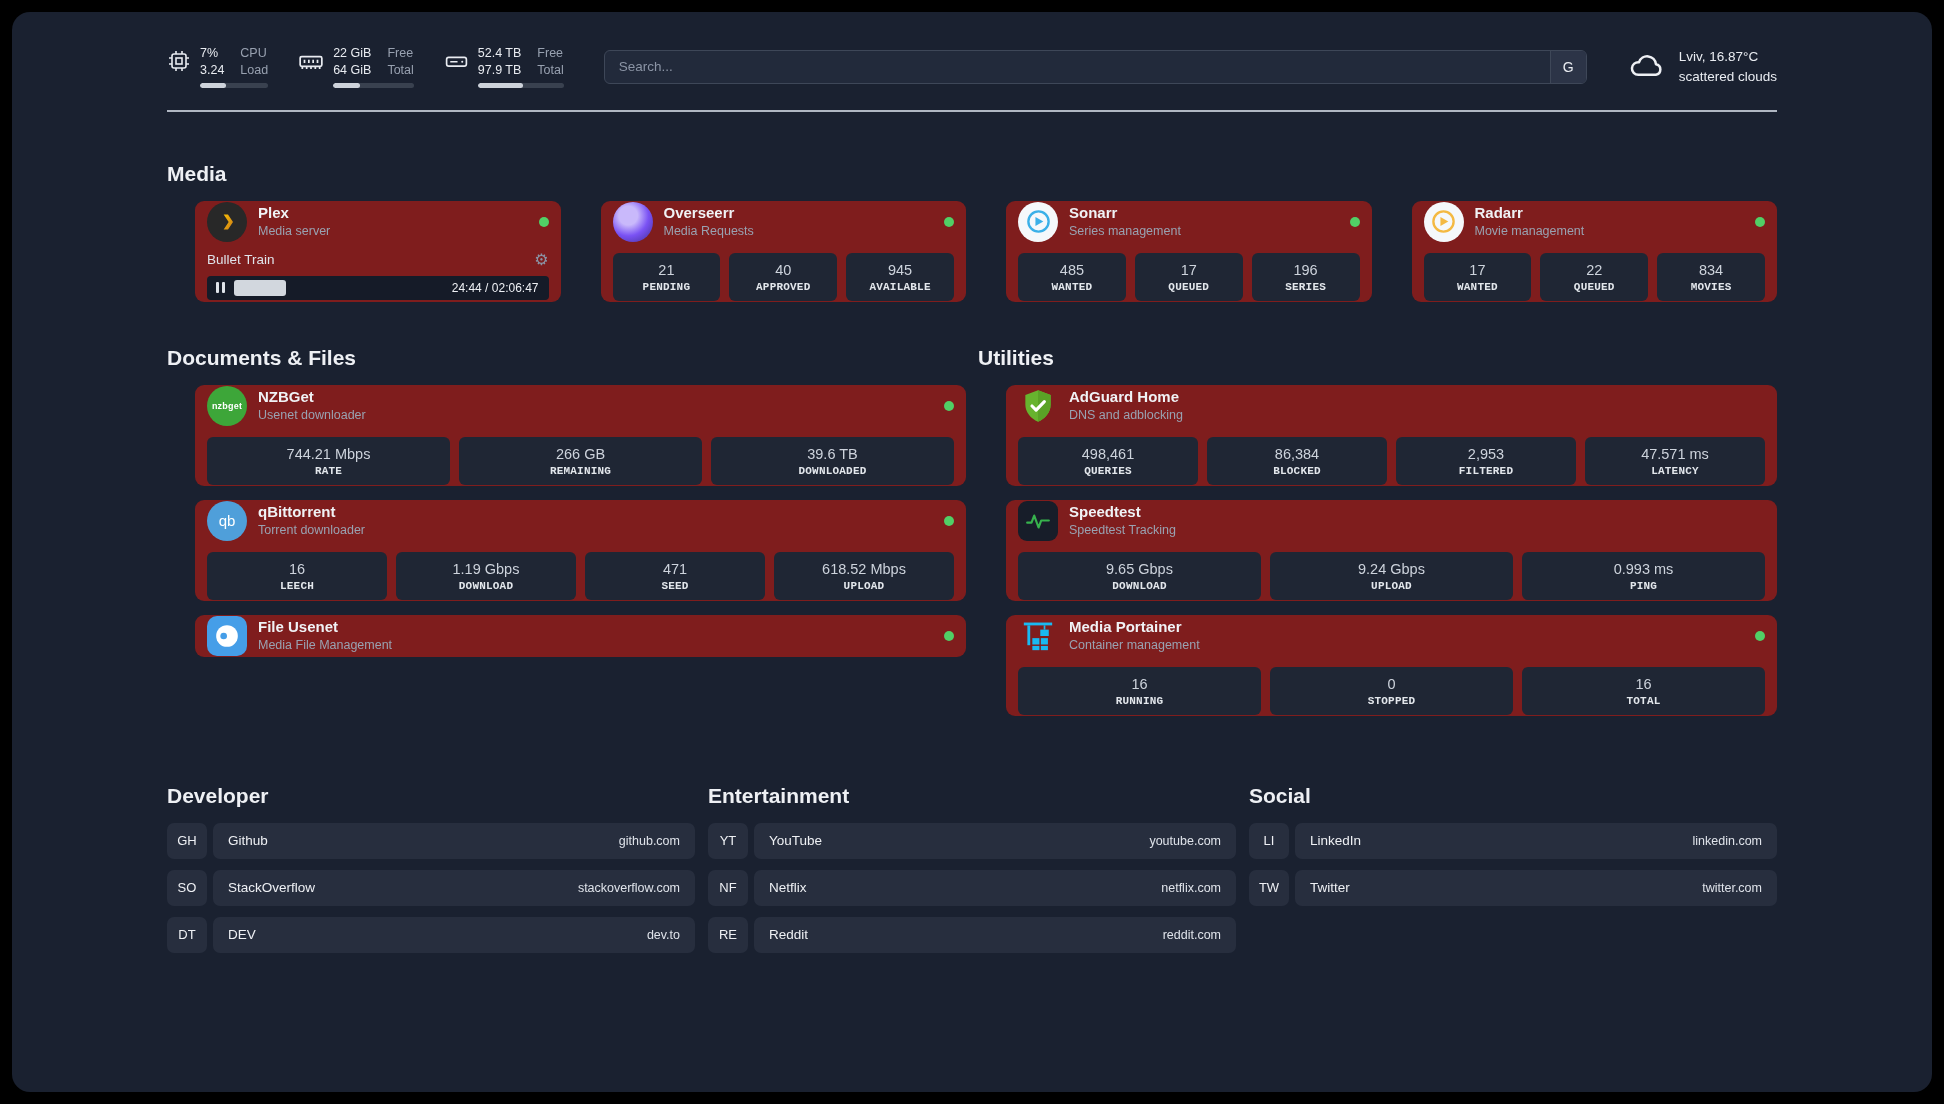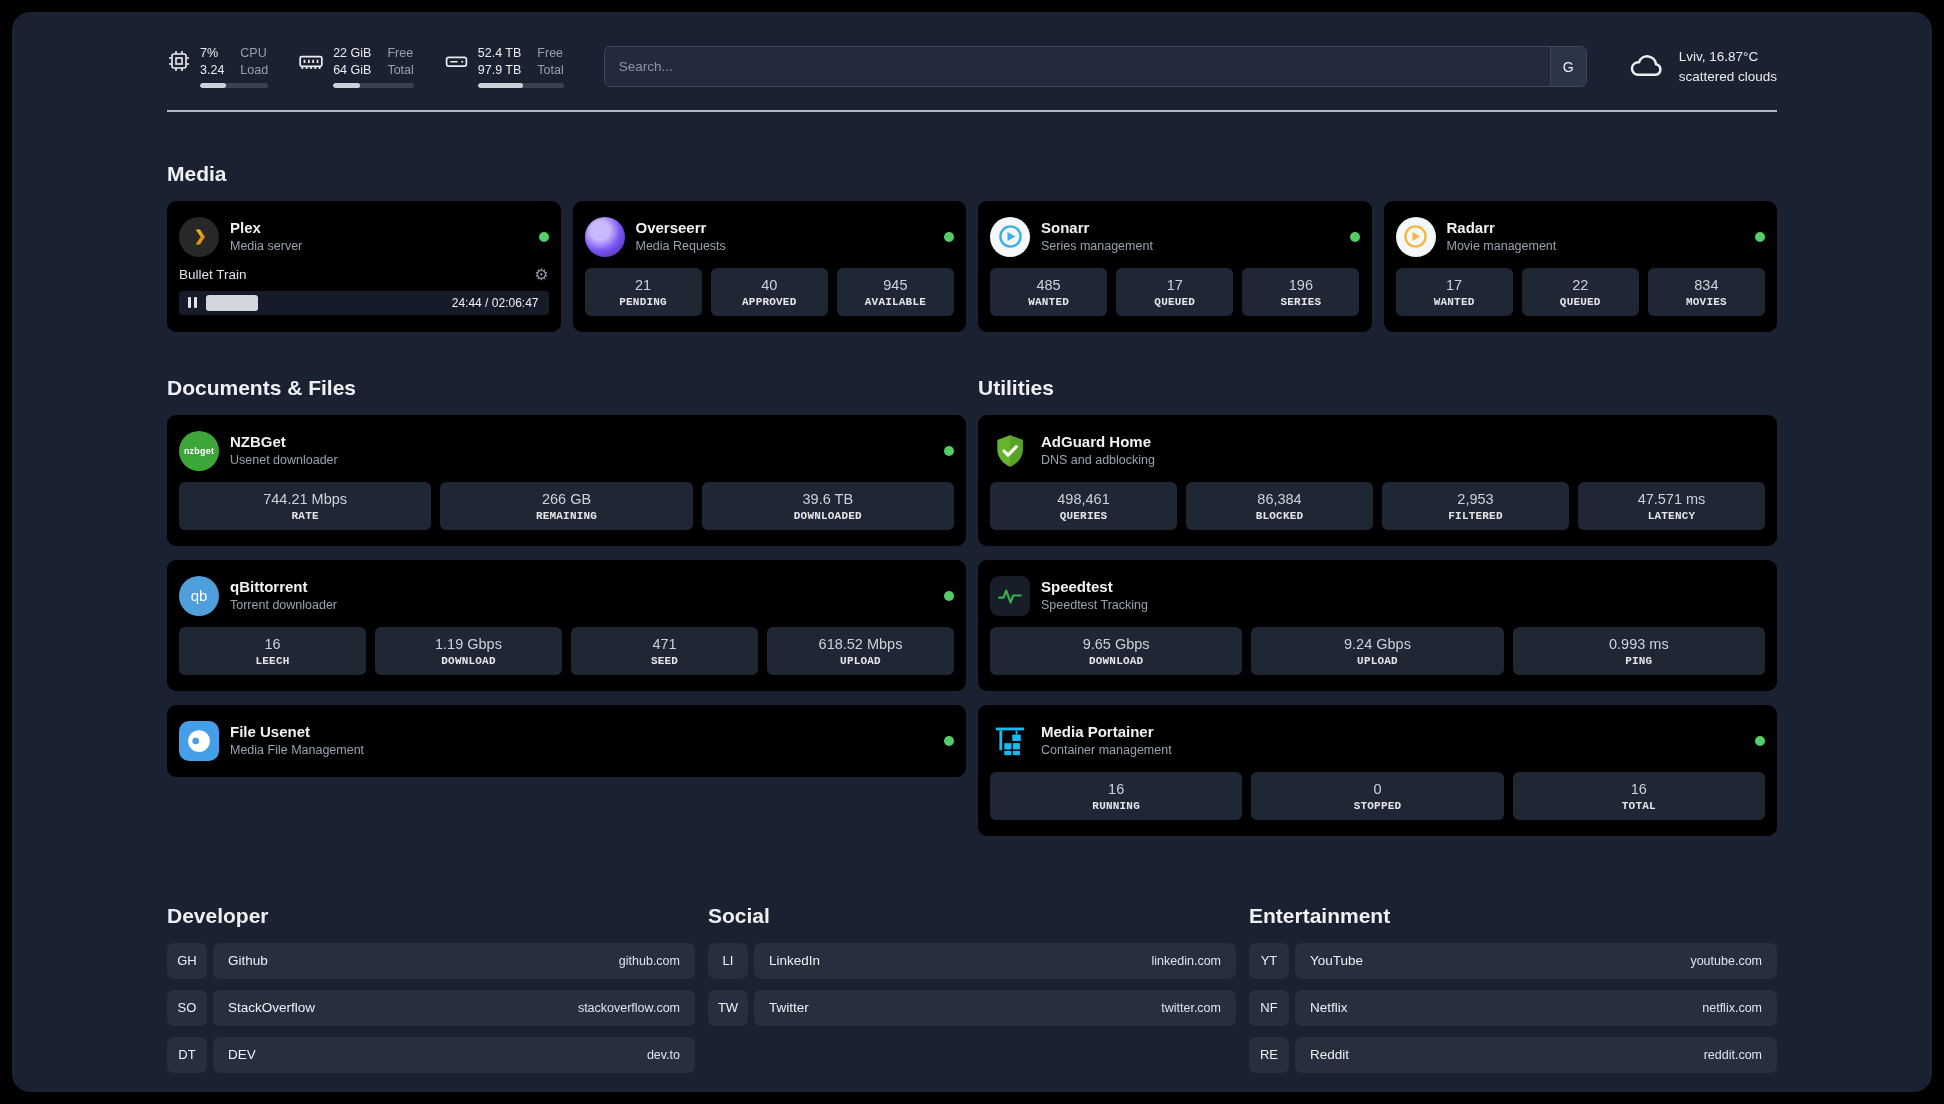--- a/index.html
+++ b/index.html
@@ -9,34 +9,34 @@
 
   
   .topbar{display:flex;align-items:center;margin-top:14px;gap:30px;}
   .sysgroup{display:flex;gap:9px;}
   .sysicon{margin-top:4px;flex:0 0 auto;}
   .gtable{display:grid;grid-template-columns:auto auto;column-gap:16px;font-size:12.5px;line-height:1.35;}
   .gv{color:#e9ecf1}
   .gl{color:#98a1b0}
   .meter{grid-column:1/3;height:5px;background:#39414f;border-radius:3px;margin-top:4px;overflow:hidden}
   .meter span{display:block;height:100%;background:#cdd2da;border-radius:3px}
-  .search{flex:1;display:flex;align-items:center;height:41px;background:#222a3b;border:1px solid #3e4758;
+  .search{flex:1;display:flex;align-items:center;height:34px;background:#222a3b;border:1px solid #3e4758;
           border-radius:6px;overflow:hidden;margin:0 10px;}
   .search input{flex:1;height:100%;background:transparent;border:0;outline:none;color:#cfd4dc;font-size:13.5px;
           padding:0 14px;font-family:"Liberation Sans",sans-serif;}
   .search input::placeholder{color:#8b94a5}
   .search-btn{width:36px;height:100%;display:flex;align-items:center;justify-content:center;background:#2c3447;
           border-left:1px solid #3e4758;color:#e9ecf1;font-size:14px;cursor:pointer;}
   .weather{display:flex;align-items:center;gap:12px;font-size:13.5px;line-height:1.45;white-space:nowrap;}
   .divider{border-top:2px solid rgba(214,221,231,.8);margin-top:20px;}
 
   
   .sec-title{font-size:21px;font-weight:700;color:#eef0f4;margin:50px 0 15px;}
   .media-grid{display:grid;grid-template-columns:repeat(4,1fr);gap:12px;}
-  .card{background:#000000;border-radius:9px;padding:16px 12px;cursor:pointer;}
+  .card{background:#7f1d1d;border-radius:9px;padding:1px 12px;cursor:pointer;margin-left:28px;}
   .card-head{display:flex;align-items:center;gap:11px;}
   .app-icon{width:40px;height:40px;flex:0 0 40px;display:flex;align-items:center;justify-content:center;border-radius:50%;}
   .app-name{font-size:15px;font-weight:600;color:#f0f2f5;line-height:1.25}
   .app-sub{font-size:12.5px;color:#99a2b1;line-height:1.3}
   .dot{width:10px;height:10px;border-radius:50%;margin-left:auto;flex:0 0 10px;}
   .stats{display:grid;gap:9px;margin-top:11px;}
   .c3{grid-template-columns:repeat(3,1fr)}
   .c4{grid-template-columns:repeat(4,1fr)}
   .stat{background:#1f2634;border-radius:6px;text-align:center;padding:9px 4px 8px;}
   .sv{font-size:14.5px;color:#cdd3dc;}
@@ -484,56 +484,56 @@
       <div class="bm-row">
         <span class="bm-abbr">DT</span>
         <div class="bm-bar">
           <span class="bm-name">DEV</span>
           <span class="bm-url">dev.to</span>
         </div>
       </div>
     </div>
 
     <div>
+      <div class="sec-title">Entertainment</div>
+      <div class="bm-row">
+        <span class="bm-abbr">YT</span>
+        <div class="bm-bar">
+          <span class="bm-name">YouTube</span>
+          <span class="bm-url">youtube.com</span>
+        </div>
+      </div>
+      <div class="bm-row">
+        <span class="bm-abbr">NF</span>
+        <div class="bm-bar">
+          <span class="bm-name">Netflix</span>
+          <span class="bm-url">netflix.com</span>
+        </div>
+      </div>
+      <div class="bm-row">
+        <span class="bm-abbr">RE</span>
+        <div class="bm-bar">
+          <span class="bm-name">Reddit</span>
+          <span class="bm-url">reddit.com</span>
+        </div>
+      </div>
+    </div>
+
+    <div>
       <div class="sec-title">Social</div>
       <div class="bm-row">
         <span class="bm-abbr">LI</span>
         <div class="bm-bar">
           <span class="bm-name">LinkedIn</span>
           <span class="bm-url">linkedin.com</span>
         </div>
       </div>
       <div class="bm-row">
         <span class="bm-abbr">TW</span>
         <div class="bm-bar">
           <span class="bm-name">Twitter</span>
           <span class="bm-url">twitter.com</span>
         </div>
       </div>
     </div>
-
-    <div>
-      <div class="sec-title">Entertainment</div>
-      <div class="bm-row">
-        <span class="bm-abbr">YT</span>
-        <div class="bm-bar">
-          <span class="bm-name">YouTube</span>
-          <span class="bm-url">youtube.com</span>
-        </div>
-      </div>
-      <div class="bm-row">
-        <span class="bm-abbr">NF</span>
-        <div class="bm-bar">
-          <span class="bm-name">Netflix</span>
-          <span class="bm-url">netflix.com</span>
-        </div>
-      </div>
-      <div class="bm-row">
-        <span class="bm-abbr">RE</span>
-        <div class="bm-bar">
-          <span class="bm-name">Reddit</span>
-          <span class="bm-url">reddit.com</span>
-        </div>
-      </div>
-    </div>
   </div>
 
 </div>
 
 </body></html>

